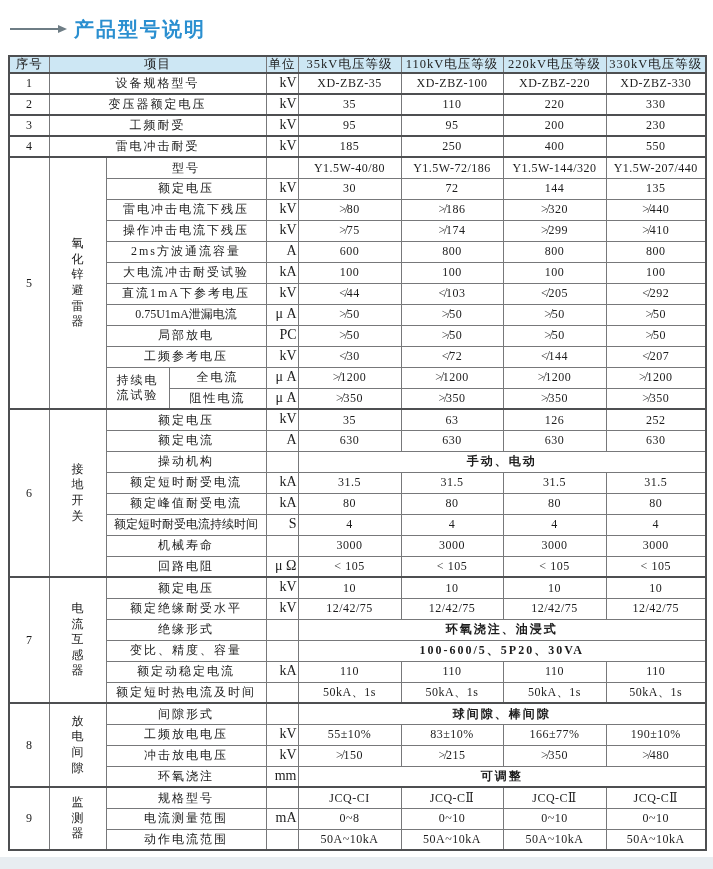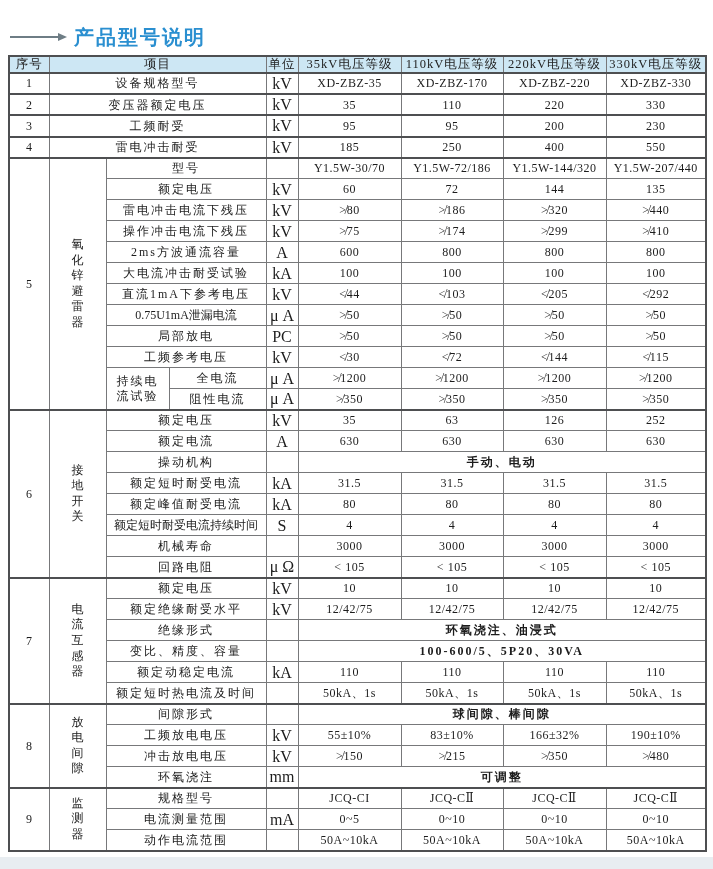--- a/index.html
+++ b/index.html
@@ -2,21 +2,21 @@
 <html><head>
 <meta charset="utf-8">
 <style>
   * { box-sizing: border-box; }
   html,body { margin:0; padding:0; }
   body {
     width:713px; height:869px; position:relative; background:#ffffff;
     font-family:"Liberation Serif","DejaVu Serif",serif; color:#1c1c1c;
     overflow:hidden;
   }
-  .title-row { position:absolute; top:24px; left:10px; height:26px; display:flex; align-items:center; }
+  .title-row { position:absolute; top:16px; left:10px; height:26px; display:flex; align-items:center; }
   .arrow-line { width:48px; height:2px; background:#6e7d85; position:relative; }
   .arrow-head {
     width:0; height:0; border-left:9px solid #6e7d85;
     border-top:4px solid transparent; border-bottom:4px solid transparent;
     margin-right:7px;
   }
   .page-title {
     font-family:"Liberation Sans","DejaVu Sans",sans-serif;
     font-size:20px; font-weight:bold; color:#2a8fd0; letter-spacing:2px;
   }
@@ -30,21 +30,21 @@
     font-size:12px; font-weight:normal; padding:0 1px; overflow:hidden;
     line-height:1.2;
   }
   thead th { background:#cde7f4; height:16px; font-size:12.5px; letter-spacing:1px; color:#222; }
   tbody tr { height:21px; }
   tr.sec > td { border-top:2px solid #4e4f51; }
   td.item { letter-spacing:2px; }
   td.item.tight { letter-spacing:0; }
   td.pre { white-space:pre-line; letter-spacing:2px; }
   td.vlabel { white-space:pre-line; line-height:1.3; letter-spacing:0; font-size:12px; padding:2px 0; }
-  td.unit { font-size:16px; letter-spacing:0; }
+  td.unit { font-size:14px; letter-spacing:0;text-align:right; }
   td.val { letter-spacing:0.5px; }
   td.spanval { letter-spacing:2px;font-weight:bold; }
   .bottom-bar { position:absolute; left:0; right:0; bottom:0; height:12px; background:#e8edf1; }
 </style>
 </head>
 <body>
 
 <div class="title-row">
   <span class="arrow-line"></span>
   <span class="arrow-head"></span>
@@ -73,21 +73,21 @@
         <th>220kV电压等级</th>
         <th>330kV电压等级</th>
       </tr>
     </thead>
   <tbody>
       <tr class="sec">
         <td class="val">1</td>
         <td class="item" colspan="3">设备规格型号</td>
         <td class="unit">kV</td>
         <td class="val">XD-ZBZ-35</td>
-        <td class="val">XD-ZBZ-170</td>
+        <td class="val">XD-ZBZ-100</td>
         <td class="val">XD-ZBZ-220</td>
         <td class="val">XD-ZBZ-330</td>
       </tr>
       <tr class="sec">
         <td class="val">2</td>
         <td class="item" colspan="3">变压器额定电压</td>
         <td class="unit">kV</td>
         <td class="val">35</td>
         <td class="val">110</td>
         <td class="val">220</td>
@@ -114,29 +114,29 @@
       <tr class="sec">
         <td class="val" rowspan="12">5</td>
         <td class="vlabel" rowspan="12">氧
 化
 锌
 避
 雷
 器</td>
         <td class="item" colspan="2">型号</td>
         <td class="unit"></td>
-        <td class="val">Y1.5W-30/70</td>
+        <td class="val">Y1.5W-40/80</td>
         <td class="val">Y1.5W-72/186</td>
         <td class="val">Y1.5W-144/320</td>
         <td class="val">Y1.5W-207/440</td>
       </tr>
       <tr>
         <td class="item" colspan="2">额定电压</td>
         <td class="unit">kV</td>
-        <td class="val">60</td>
+        <td class="val">30</td>
         <td class="val">72</td>
         <td class="val">144</td>
         <td class="val">135</td>
       </tr>
       <tr>
         <td class="item" colspan="2">雷电冲击电流下残压</td>
         <td class="unit">kV</td>
         <td class="val">≯80</td>
         <td class="val">≯186</td>
         <td class="val">≯320</td>
@@ -189,21 +189,21 @@
         <td class="val">≯50</td>
         <td class="val">≯50</td>
         <td class="val">≯50</td>
       </tr>
       <tr>
         <td class="item" colspan="2">工频参考电压</td>
         <td class="unit">kV</td>
         <td class="val">≮30</td>
         <td class="val">≮72</td>
         <td class="val">≮144</td>
-        <td class="val">≮115</td>
+        <td class="val">≮207</td>
       </tr>
       <tr>
         <td class="item pre" rowspan="2">持续电
 流试验</td>
         <td class="item">全电流</td>
         <td class="unit">μ A</td>
         <td class="val">≯1200</td>
         <td class="val">≯1200</td>
         <td class="val">≯1200</td>
         <td class="val">≯1200</td>
@@ -338,21 +338,21 @@
 隙</td>
         <td class="item" colspan="2">间隙形式</td>
         <td class="unit"></td>
         <td class="spanval" colspan="4">球间隙、棒间隙</td>
       </tr>
       <tr>
         <td class="item" colspan="2">工频放电电压</td>
         <td class="unit">kV</td>
         <td class="val">55±10%</td>
         <td class="val">83±10%</td>
-        <td class="val">166±32%</td>
+        <td class="val">166±77%</td>
         <td class="val">190±10%</td>
       </tr>
       <tr>
         <td class="item" colspan="2">冲击放电电压</td>
         <td class="unit">kV</td>
         <td class="val">≯150</td>
         <td class="val">≯215</td>
         <td class="val">≯350</td>
         <td class="val">≯480</td>
       </tr>
@@ -369,21 +369,21 @@
         <td class="item" colspan="2">规格型号</td>
         <td class="unit"></td>
         <td class="val">JCQ-CI</td>
         <td class="val">JCQ-CⅡ</td>
         <td class="val">JCQ-CⅡ</td>
         <td class="val">JCQ-CⅡ</td>
       </tr>
       <tr>
         <td class="item" colspan="2">电流测量范围</td>
         <td class="unit">mA</td>
-        <td class="val">0~5</td>
+        <td class="val">0~8</td>
         <td class="val">0~10</td>
         <td class="val">0~10</td>
         <td class="val">0~10</td>
       </tr>
       <tr>
         <td class="item" colspan="2">动作电流范围</td>
         <td class="unit"></td>
         <td class="val">50A~10kA</td>
         <td class="val">50A~10kA</td>
         <td class="val">50A~10kA</td>

